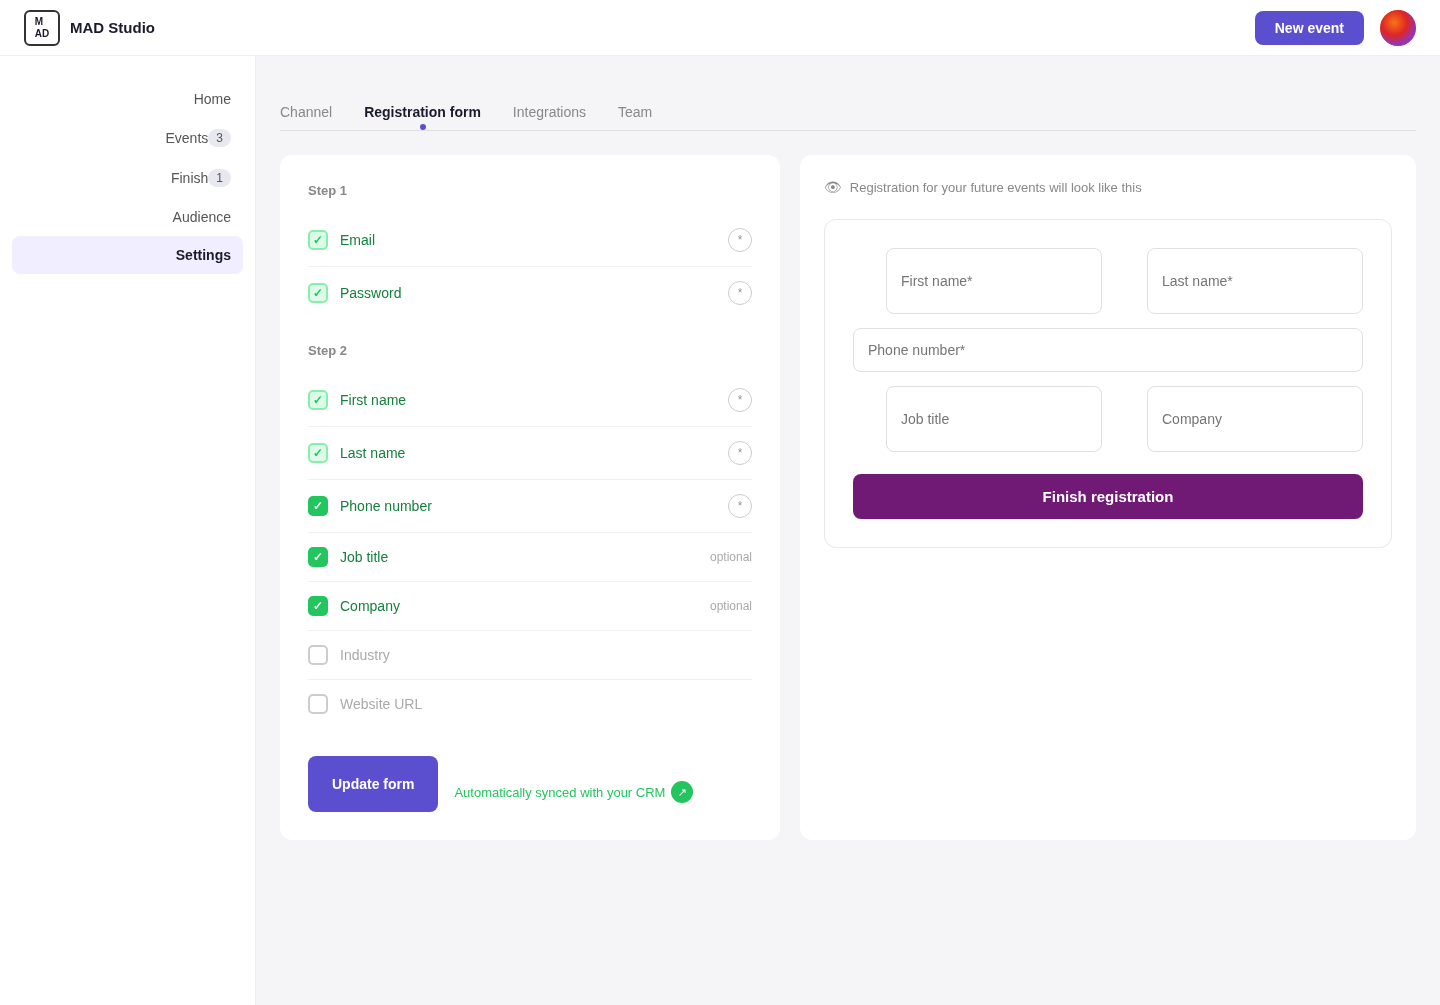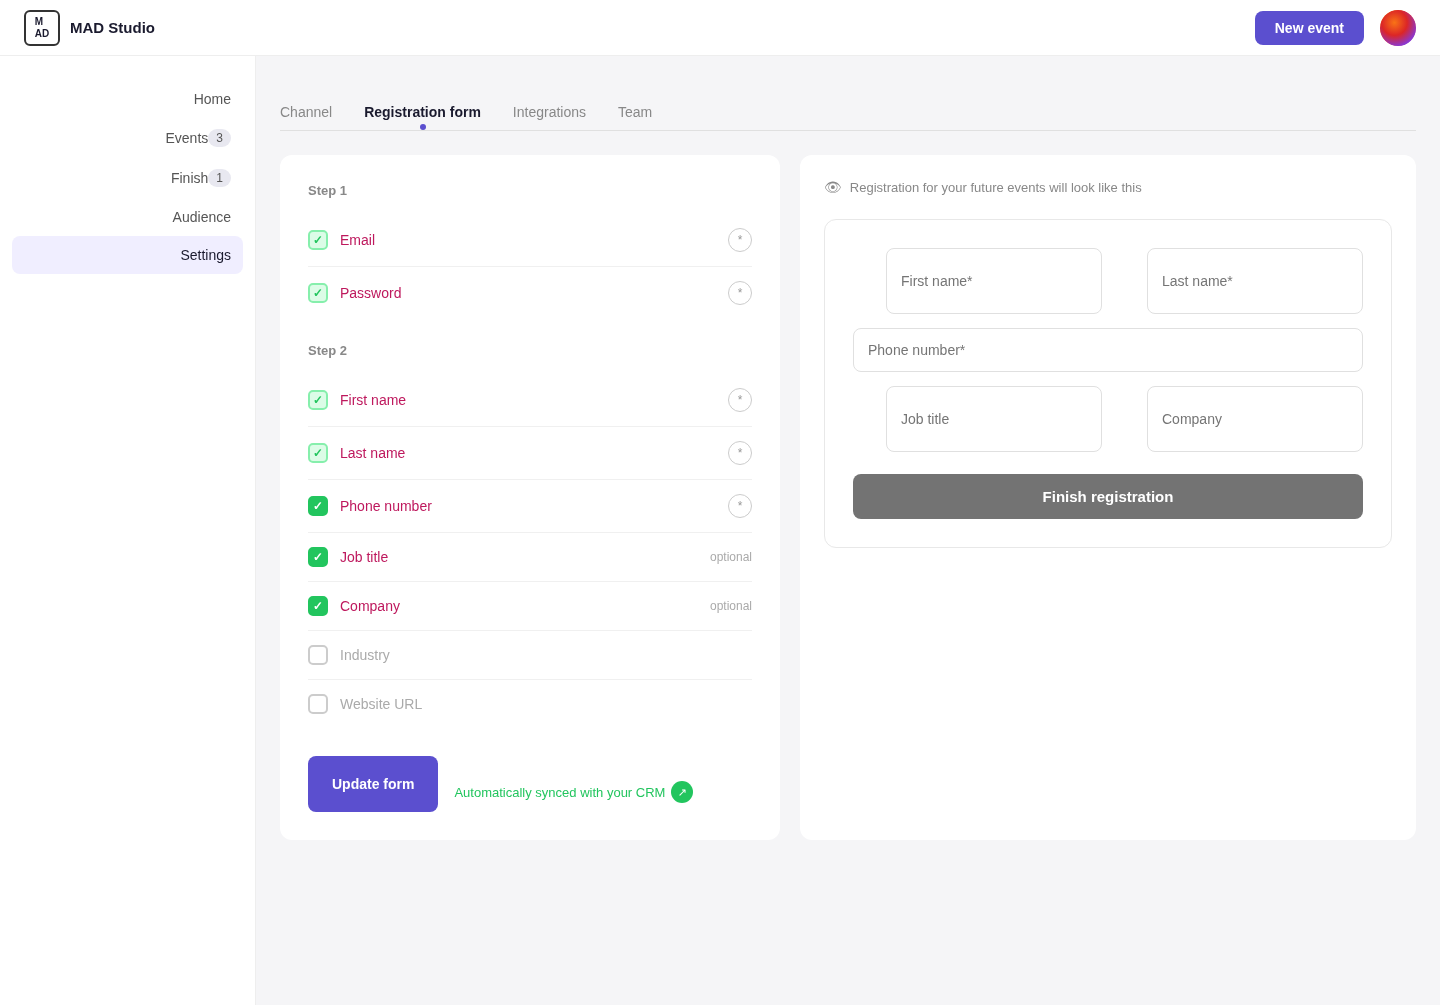--- a/index.html
+++ b/index.html
@@ -13,42 +13,42 @@
     .new-event-btn { background: #5b4fcf; color: #fff; border: none; border-radius: 8px; padding: 9px 20px; font-size: 14px; font-weight: 600; cursor: pointer; }
     .avatar { width: 36px; height: 36px; border-radius: 50%; background: linear-gradient(135deg, #f59e0b, #ef4444, #8b5cf6); display: flex; align-items: center; justify-content: center; overflow: hidden; }
     .avatar-inner { width: 36px; height: 36px; background: radial-gradient(circle at 40% 35%, #f97316 0%, #dc2626 40%, #7c3aed 80%); border-radius: 50%; }
 
     
     .layout { display: flex; height: calc(1005px - 56px); }
 
     
     .sidebar { width: 256px; background: #fff; border-right: 1px solid #eee; padding: 24px 0; flex-shrink: 0; }
     .sidebar-item { display: flex; align-items: center; justify-content: flex-end; padding: 11px 24px; font-size: 14px; color: #555; cursor: pointer; border-radius: 0; }
-    .sidebar-item.active { background: #f0eeff; color: #1a1a2e; font-weight: 400; border-radius: 8px; margin: 0 12px; padding: 11px 12px; }
+    .sidebar-item.active { background: #f0eeff; color: #1a1a2e; font-weight: 700; border-radius: 8px; margin: 0 12px; padding: 11px 12px; }
     .sidebar-badge { background: #e8e8f0; color: #555; border-radius: 12px; padding: 2px 8px; font-size: 12px; }
 
     
     .main { flex: 1; overflow-y: auto; background: #f5f5f7; padding: 24px; }
 
     
     .tabs { display: flex; gap: 32px; margin-bottom: 24px; border-bottom: 1px solid #e0e0e0; padding-bottom: 0; margin-top: 24px; }
     .tab { font-size: 14px; color: #888; cursor: pointer; padding-bottom: 10px; position: relative; }
     .tab.active { color: #1a1a2e; font-weight: 600; }
     .tab.active::after { content: ''; position: absolute; bottom: 0; left: 50%; transform: translateX(-50%); width: 6px; height: 6px; background: #5b4fcf; border-radius: 50%; }
 
     
     .content-area { display: flex; gap: 20px; }
 
     
     .form-panel { background: #fff; border-radius: 12px; padding: 28px; flex: 1; max-width: 500px; }
     .step-label { font-size: 13px; font-weight: 600; color: #888; margin-bottom: 16px; }
     .form-item { display: flex; align-items: center; justify-content: space-between; padding: 14px 0; border-bottom: 1px solid #f0f0f0; }
     .form-item:last-of-type { border-bottom: none; }
     .form-item-left { display: flex; align-items: center; gap: 12px; }
-    .item-label { font-size: 14px; color: #be185d; }
+    .item-label { font-size: 14px; color: #15803d; }
     .item-badge { font-size: 12px; color: #aaa; }
 
     
     .checkbox { width: 20px; height: 20px; border-radius: 5px; border: 2px solid #ccc; display: flex; align-items: center; justify-content: center; flex-shrink: 0; }
     .checkbox.checked-green { background: #22c55e; border-color: #22c55e; }
     .checkbox.checked-light { background: #dcfce7; border-color: #86efac; }
     .checkbox.unchecked { background: #fff; border-color: #ccc; }
     .checkmark { color: #fff; font-size: 12px; font-weight: 700; }
     .checkmark-light { color: #22c55e; font-size: 12px; font-weight: 700; }
 
@@ -65,21 +65,21 @@
     .form-bottom { display: flex; align-items: center; gap: 16px; margin-top: 8px; }
 
     
     .preview-panel { background: #fff; border-radius: 12px; padding: 24px; flex: 1; }
     .preview-info { display: flex; align-items: center; gap: 8px; color: #888; font-size: 13px; margin-bottom: 24px; }
     .preview-eye { font-size: 14px; }
     .preview-form { background: #fff; border-radius: 12px; border: 1px solid #e8e8e8; padding: 28px; }
     .preview-row { display: flex; gap: 12px; margin-bottom: 14px; }
     .preview-input { flex: 1; border: 1px solid #e0e0e0; border-radius: 8px; padding: 24px 14px; font-size: 14px; color: #aaa; background: #fff; margin-left: 33px; }
     .preview-input-full { width: 100%; border: 1px solid #e0e0e0; border-radius: 8px; padding: 13px 14px; font-size: 14px; color: #aaa; background: #fff; margin-bottom: 14px; }
-    .finish-btn { width: 100%; background: #737373; color: #fff; border: none; border-radius: 8px; padding: 14px; font-size: 15px; font-weight: 600; cursor: not-allowed; margin-top: 8px; }
+    .finish-btn { width: 100%; background: #701a75; color: #fff; border: none; border-radius: 8px; padding: 14px; font-size: 15px; font-weight: 600; cursor: not-allowed; margin-top: 8px; }
   </style>
 </head>
 <body>
 
 <div class="header">
   <div class="header-left">
     <div class="logo-box">
       <span style="font-size:10px; font-weight:800; line-height:1.2;">M<br>AD</span>
     </div>
     <span class="app-name">MAD Studio</span>

